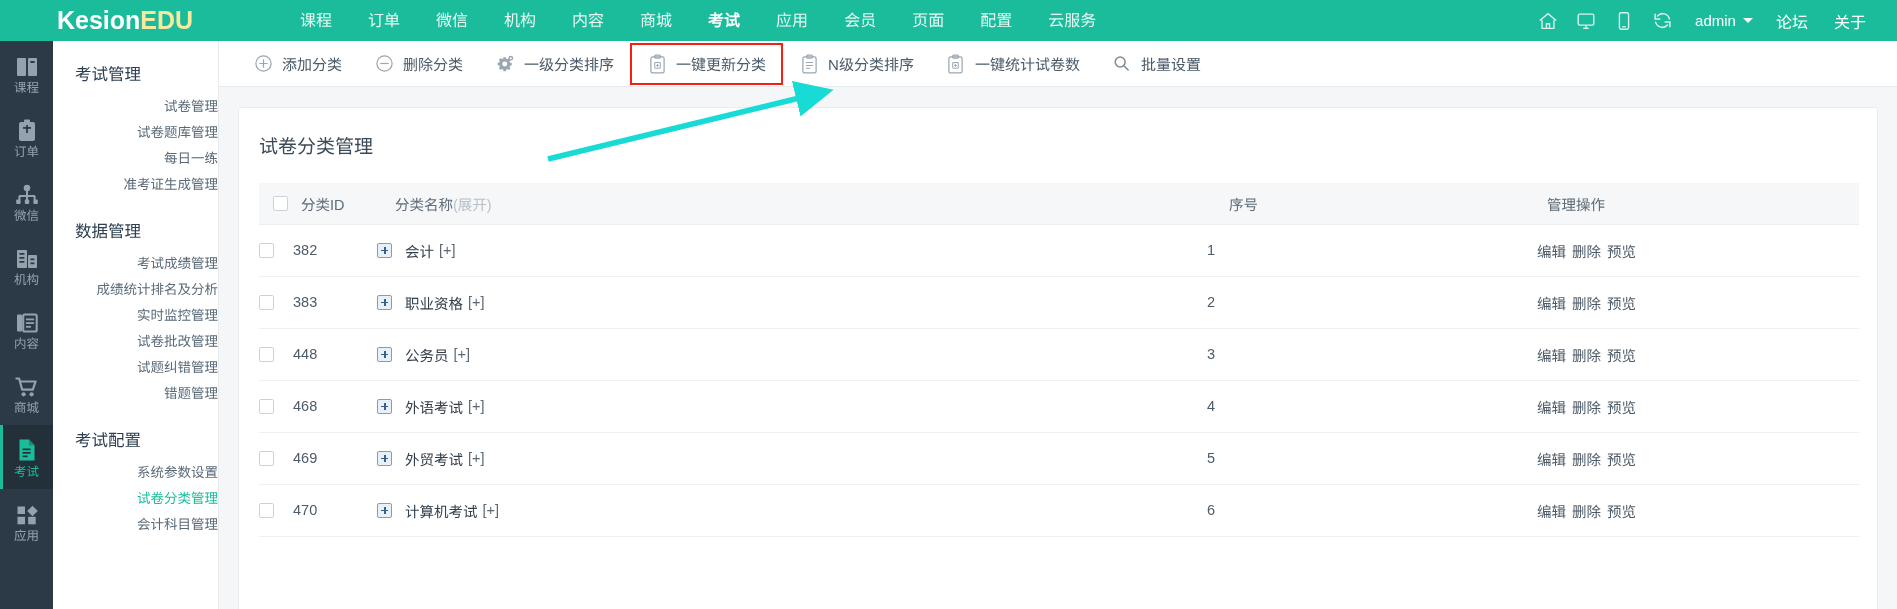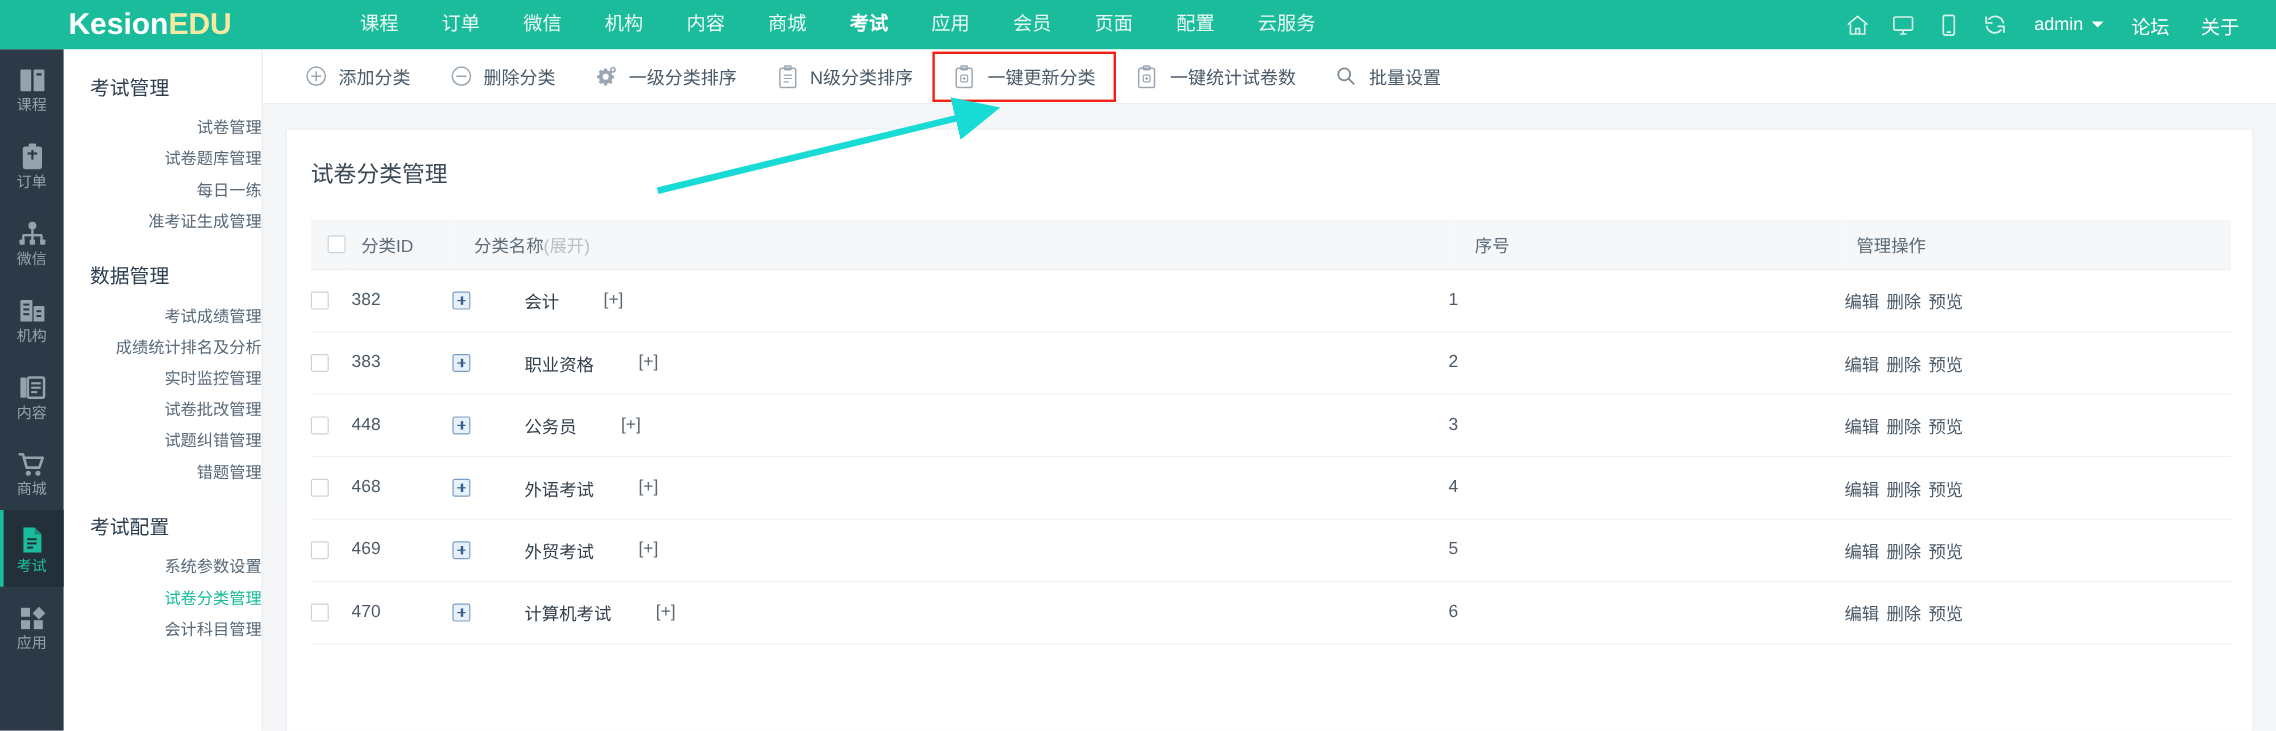--- a/index.html
+++ b/index.html
@@ -260,21 +260,21 @@
     cursor: pointer;
   }
   .th-inner { display: flex; align-items: center; padding-left: 14px; }
   .th-inner .chk { margin-right: 13px; }
   .th-name { padding-left: 18px; }
   .th-name .expand-link { color: #b9c1c8; cursor: pointer; }
 
   td.c-chk { padding-left: 14px; }
   td.c-id  { color: #4d5b68; }
   td.c-name { padding-left: 18px; }
-  .name-cell { display: flex; align-items: center; gap: 32px; }
+  .name-cell { display: flex; align-items: center; }
   .plus-box {
     width: 15px; height: 15px;
     border: 1px solid #7a9fc4;
     background: #e8f1fa;
     border-radius: 2px;
     position: relative;
     margin-right: 13px;
     flex: none;
     cursor: pointer;
   }
@@ -525,41 +525,41 @@
           <svg width="19" height="19" viewBox="0 0 20 20">
             <path d="M8 3.3h2.3l.4 1.7 1.4.6 1.5-.9 1.6 1.6-.9 1.5.6 1.4 1.7.4v2.3l-1.7.4-.6 1.4.9 1.5-1.6 1.6-1.5-.9-1.4.6-.4 1.7H8l-.4-1.7-1.4-.6-1.5.9L3.1 15l.9-1.5-.6-1.4-1.7-.4V9.4l1.7-.4.6-1.4L3.1 6l1.6-1.6 1.5.9 1.4-.6z" fill="#9aa7b2"></path>
             <circle cx="9.2" cy="10.5" r="2.6" fill="#ffffff"></circle>
             <circle cx="15.6" cy="4.4" r="2.5" fill="#9aa7b2"></circle>
             <circle cx="15.6" cy="4.4" r="1.1" fill="#ffffff"></circle>
           </svg>
         </span>
         <span>一级分类排序</span>
       </div>
 
-      <div class="tb-btn">
-        <span class="tb-ico">
-          <svg width="17" height="20" viewBox="0 0 18 21" fill="none" stroke="#9aa7b2" stroke-width="1.3">
-            <rect x="2" y="3" width="14" height="17" rx="1.7"></rect>
-              <rect x="6" y="1" width="6" height="3.2" rx="1"></rect>
-            <path d="M5.3 9h7.4M5.3 12h7.4M5.3 15h4.6" stroke-width="1.1"></path>
-          </svg>
-        </span>
-        <span>N级分类排序</span>
-      </div>
-
       <div class="tb-btn highlight">
         <span class="tb-ico">
           <svg width="17" height="20" viewBox="0 0 18 21" fill="none" stroke="#9aa7b2" stroke-width="1.3">
             <rect x="2" y="3" width="14" height="17" rx="1.7"></rect>
               <rect x="6" y="1" width="6" height="3.2" rx="1"></rect>
             <rect x="6" y="9" width="6" height="6" rx="1" stroke-width="1.1"></rect>
             <path d="M9 10.6v2.8M7.6 12h2.8" stroke-width="1.1"></path>
           </svg>
         </span>
         <span>一键更新分类</span>
+      </div>
+
+      <div class="tb-btn">
+        <span class="tb-ico">
+          <svg width="17" height="20" viewBox="0 0 18 21" fill="none" stroke="#9aa7b2" stroke-width="1.3">
+            <rect x="2" y="3" width="14" height="17" rx="1.7"></rect>
+              <rect x="6" y="1" width="6" height="3.2" rx="1"></rect>
+            <path d="M5.3 9h7.4M5.3 12h7.4M5.3 15h4.6" stroke-width="1.1"></path>
+          </svg>
+        </span>
+        <span>N级分类排序</span>
       </div>
 
       <div class="tb-btn">
         <span class="tb-ico">
           <svg width="17" height="20" viewBox="0 0 18 21" fill="none" stroke="#9aa7b2" stroke-width="1.3">
             <rect x="2" y="3" width="14" height="17" rx="1.7"></rect>
               <rect x="6" y="1" width="6" height="3.2" rx="1"></rect>
             <rect x="6" y="9" width="6" height="6" rx="1" stroke-width="1.1"></rect>
             <path d="M9 10.6v2.8M7.6 12h2.8" stroke-width="1.1"></path>
           </svg>

